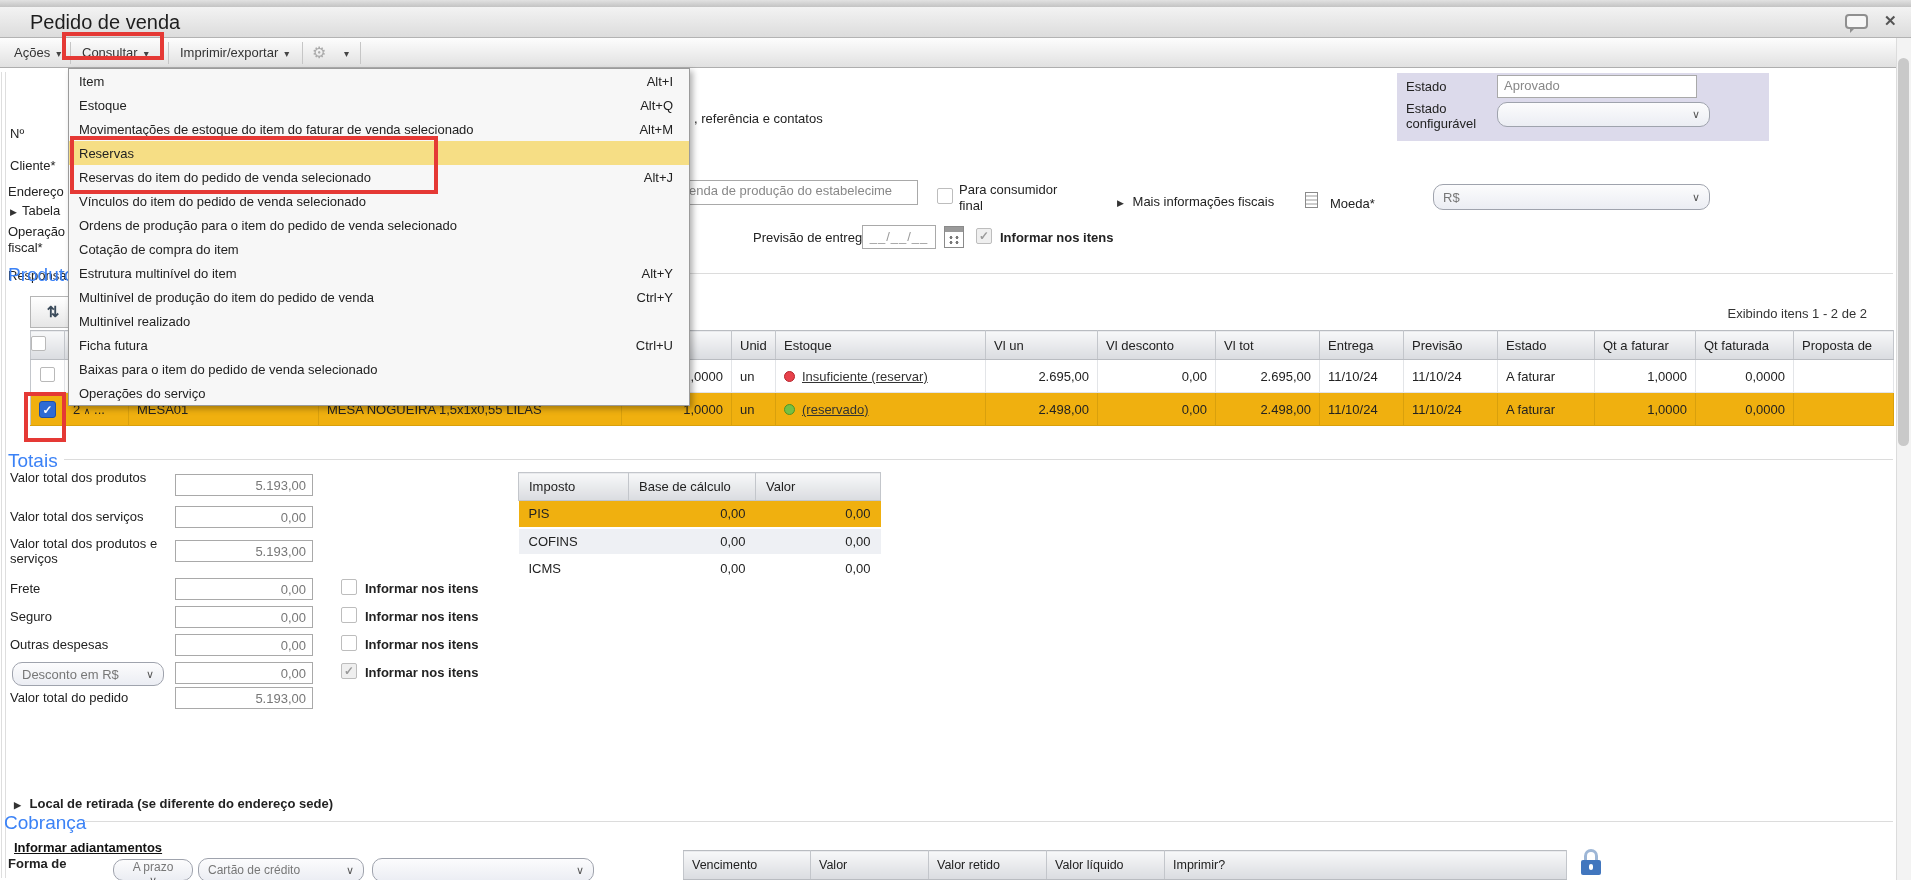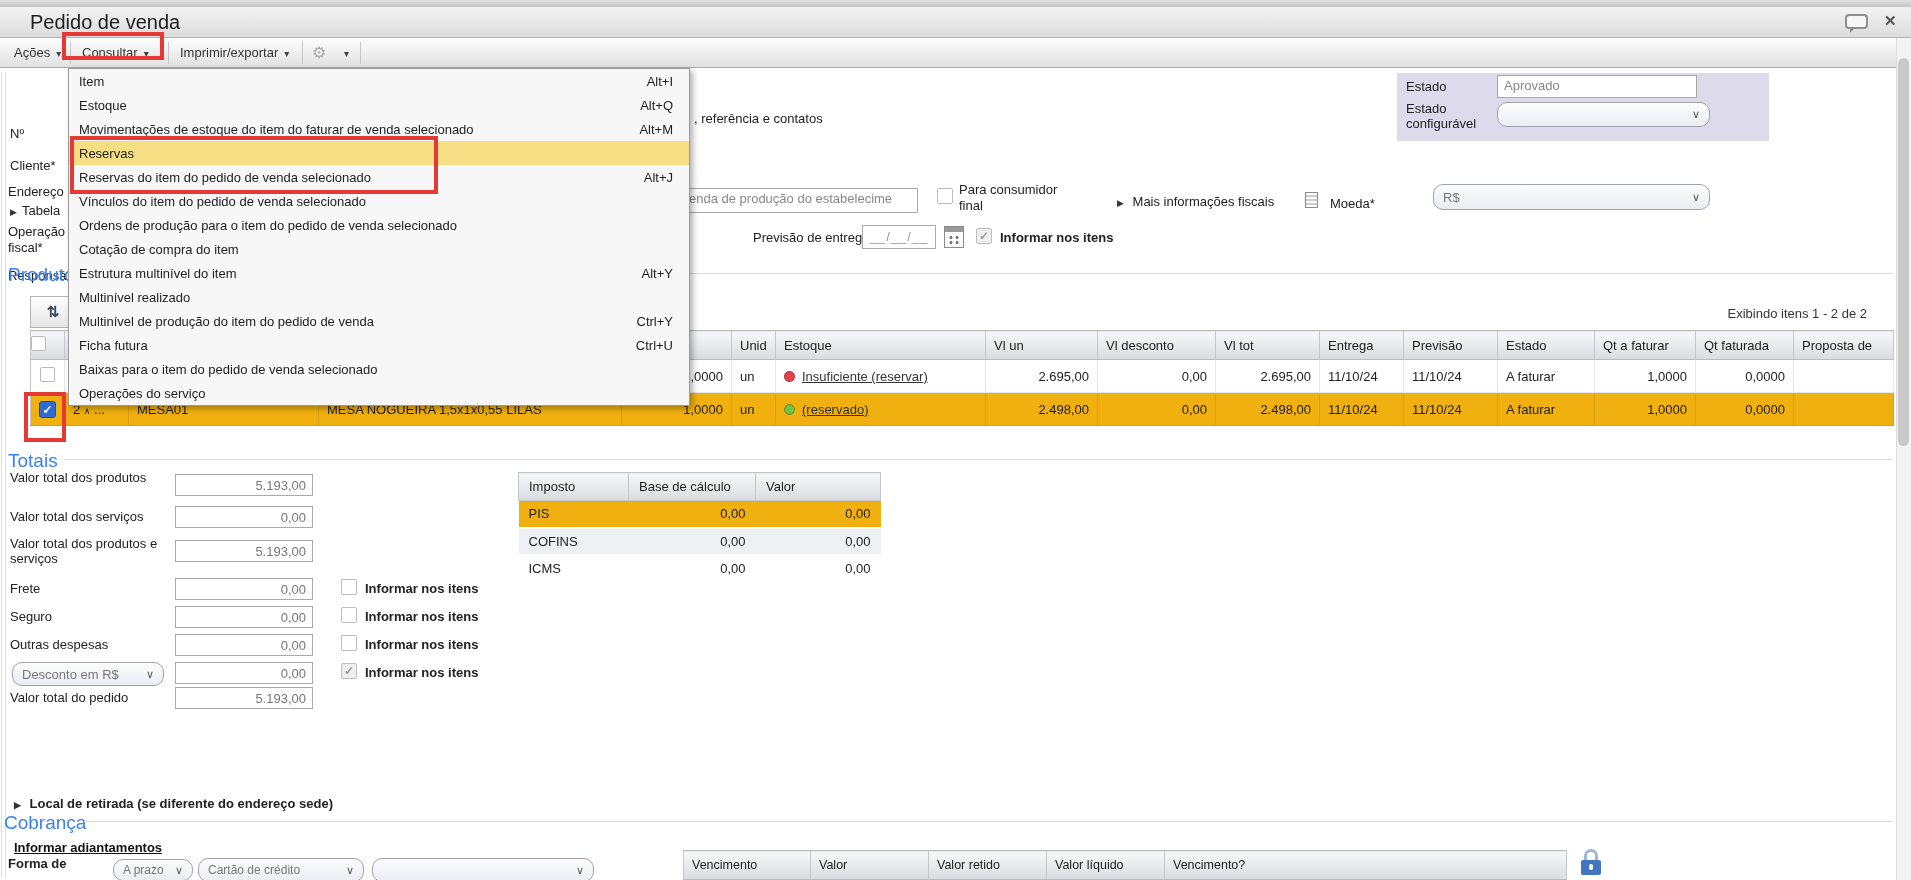--- a/index.html
+++ b/index.html
@@ -142,21 +142,21 @@
   <div class="abs llbl" style="left:10px; top:86px;">Nº</div>
   <div class="abs llbl" style="left:10px; top:118px;">Cliente*</div>
   <div class="abs llbl" style="left:8px;  top:144px;">Endereço</div>
   <div class="abs llbl" style="left:10px; top:163px;"><span class="arr">▶</span><span>Tabela</span></div>
   <div class="abs llbl" style="left:8px; top:184px; width:70px; white-space:normal; line-height:16px;">Operação fiscal*</div>
   <div class="abs llbl" style="left:8px; top:228px;">Responsá</div>
 
   <div class="abs" style="left:694px; top:111px;">, referência e contatos</div>
   <div class="abs" style="left:566px; top:229px;">s</div>
 
-  <div class="ip" style="left:640px; top:188px; width:278px; height:25px; padding-left:48px; overflow:hidden; white-space:nowrap;">enda de produção do estabelecime</div>
+  <div class="ip" style="left:640px; top:180px; width:278px; height:25px; padding-left:48px; overflow:hidden; white-space:nowrap;">enda de produção do estabelecime</div>
 
   <div class="cb" style="left:937px; top:188px;"></div>
   <div class="abs" style="left:959px; top:182px; width:112px; line-height:16px;">Para consumidor final</div>
 
   <div class="abs" style="left:1117px; top:194px;">
     <span class="arr">▶</span>
     <span>Mais informações fiscais</span>
   </div>
   <div class="docicon" style="left:1305px; top:192px;"></div>
 
@@ -335,21 +335,21 @@
   <div class="expander" style="left:14px; top:796px;">
     <span class="arr">▶</span>
     <span>Local de retirada (se diferente do endereço sede)</span>
   </div>
 
   <div class="abs legend" style="left:4px; top:812px;">Cobrança</div>
   <div class="hline" style="left:84px; top:821px; width:1809px;"></div>
   <div class="abs ulink" style="left:14px; top:840px;">Informar adiantamentos</div>
 
   <div class="abs boldlbl" style="left:8px; top:856px;">Forma de</div>
-  <div class="dd" style="left:113px; top:859px; width:80px; height:22px; font-size:12px;">
+  <div class="dd" style="left:113px; top:859px; width:80px; height:22px; font-size:12px;flex-direction:column;">
     <span>A prazo</span>
       <span class="chev">∨</span>
   </div>
   <div class="dd" style="left:198px; top:858px; width:166px; height:24px; font-size:12px;">
     <span>Cartão de crédito</span>
       <span class="chev">∨</span>
   </div>
   <div class="dd" style="left:372px; top:858px; width:222px; height:24px;">
     <span></span>
       <span class="chev">∨</span>
@@ -362,21 +362,21 @@
         <col style="width:118px">
         <col style="width:118px">
         <col style="width:402px">
       </colgroup>
     <tbody>
         <tr>
       <th>Vencimento</th>
       <th>Valor</th>
       <th>Valor retido</th>
       <th>Valor líquido</th>
-      <th>Vencimento?</th>
+      <th>Imprimir?</th>
     </tr>
   </tbody>
     </table>
   <div class="abs lock">
       <div class="sh"></div>
       <div class="bd"></div>
     </div>
 
   <div class="abs sbtrack"></div>
   <div class="abs sbthumb"></div>
@@ -412,26 +412,26 @@
       </div>
     <div class="mitem">
         <span>Cotação de compra do item</span>
         <span class="msc"></span>
       </div>
     <div class="mitem">
         <span>Estrutura multinível do item</span>
         <span class="msc">Alt+Y</span>
       </div>
     <div class="mitem">
-        <span>Multinível realizado</span>
-        <span class="msc"></span>
-      </div>
-    <div class="mitem">
         <span>Multinível de produção do item do pedido de venda</span>
         <span class="msc">Ctrl+Y</span>
+      </div>
+    <div class="mitem">
+        <span>Multinível realizado</span>
+        <span class="msc"></span>
       </div>
     <div class="mitem">
         <span>Ficha futura</span>
         <span class="msc">Ctrl+U</span>
       </div>
     <div class="mitem">
         <span>Baixas para o item do pedido de venda selecionado</span>
         <span class="msc"></span>
       </div>
     <div class="mitem">

